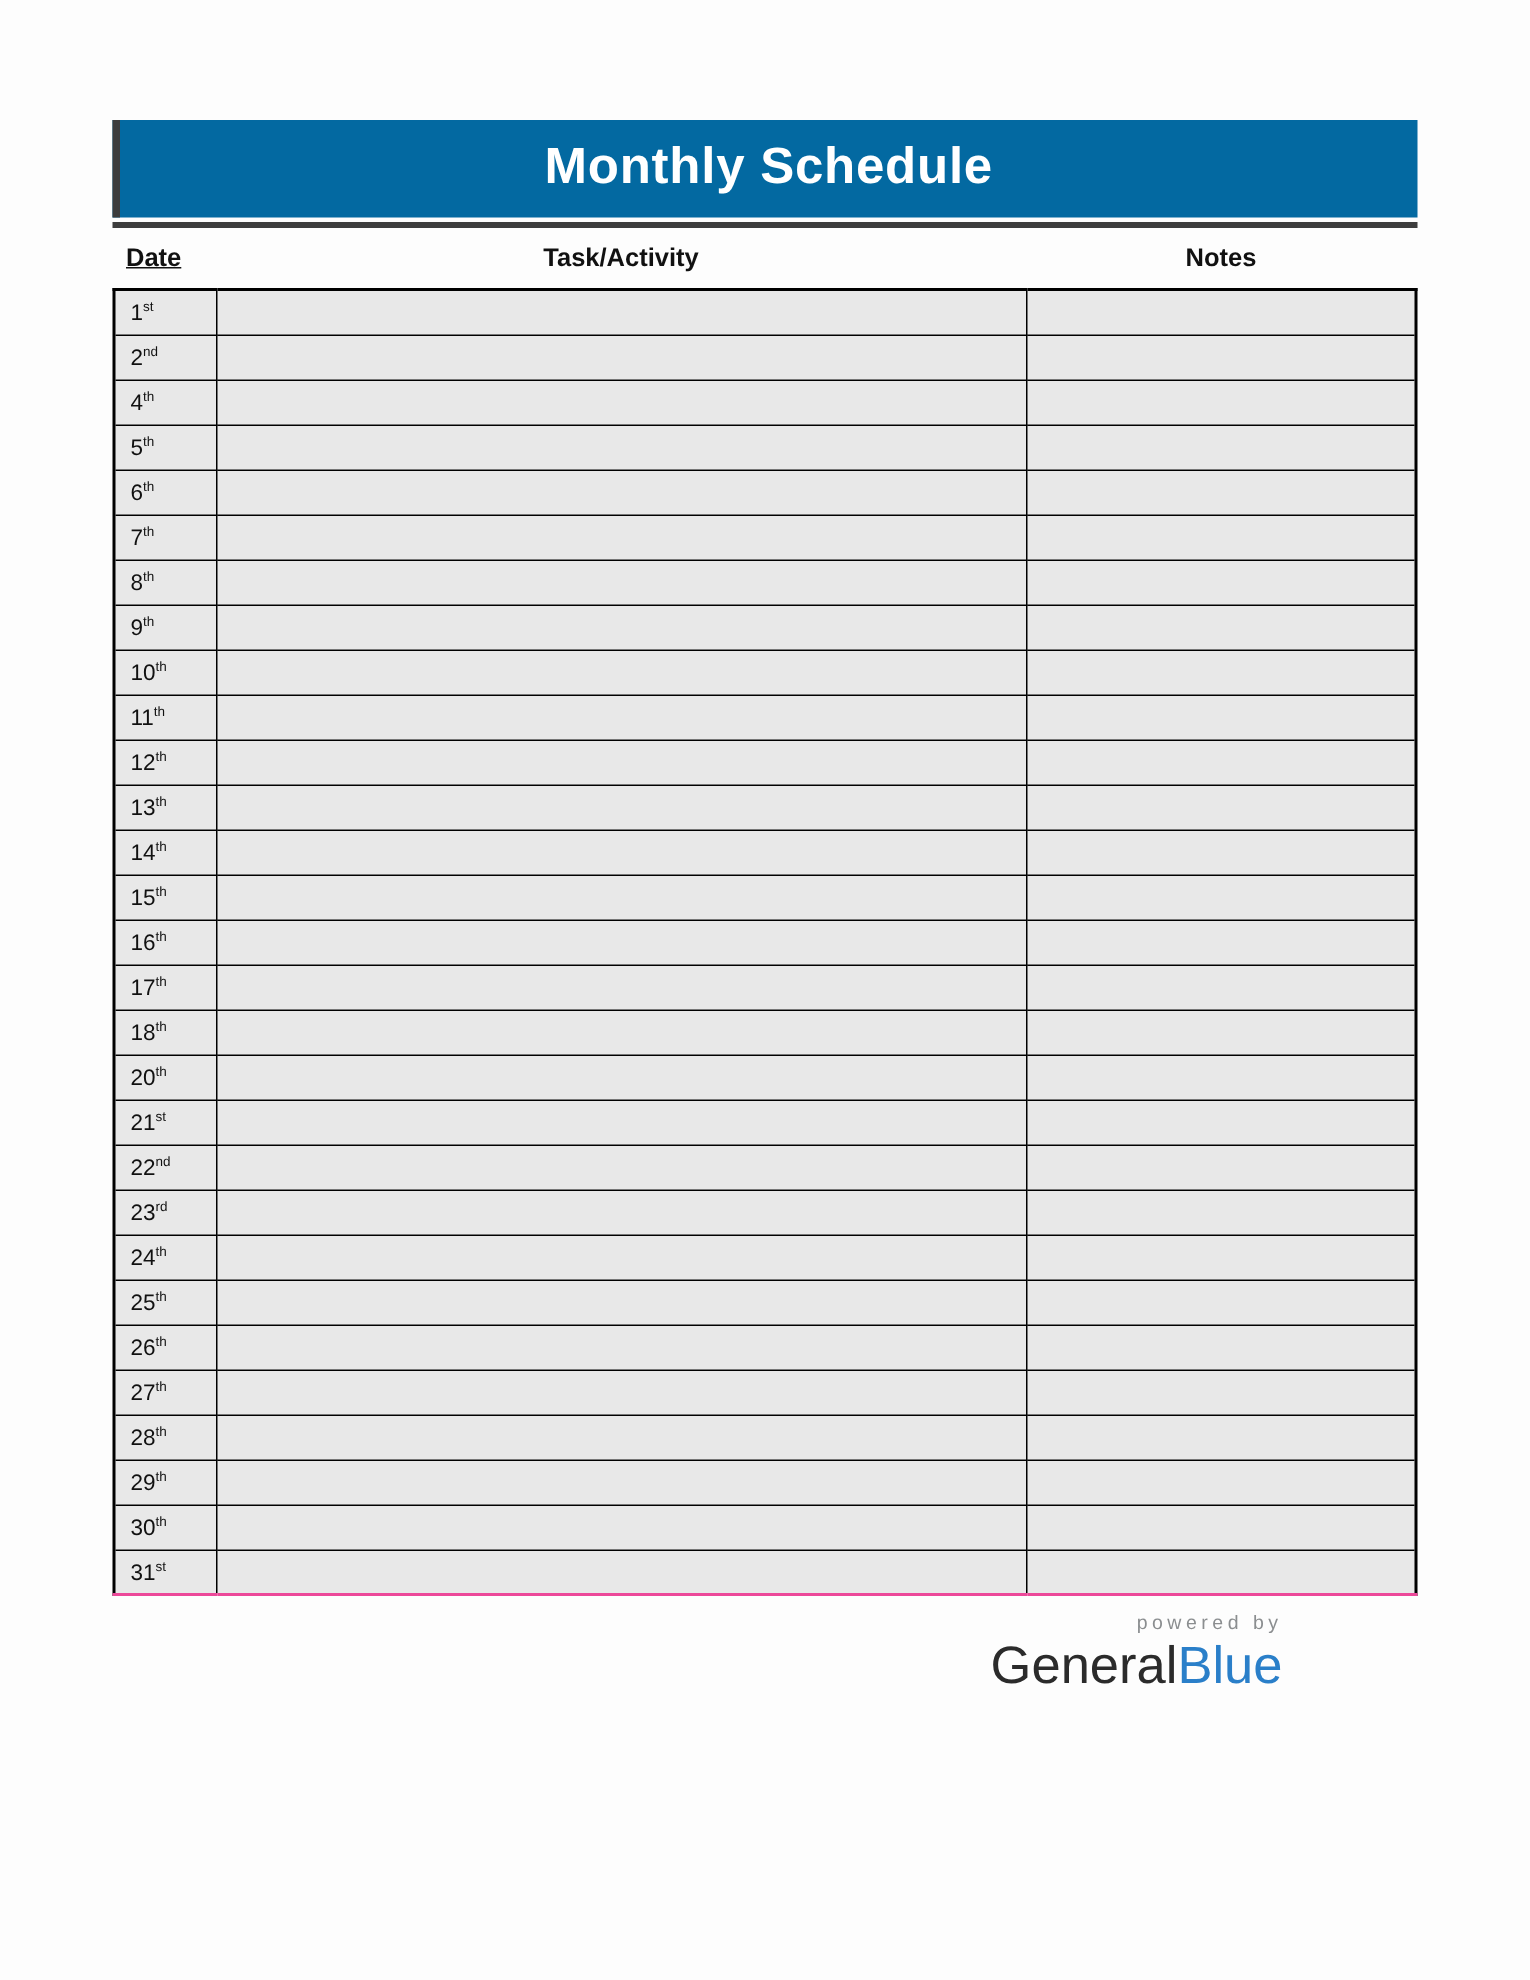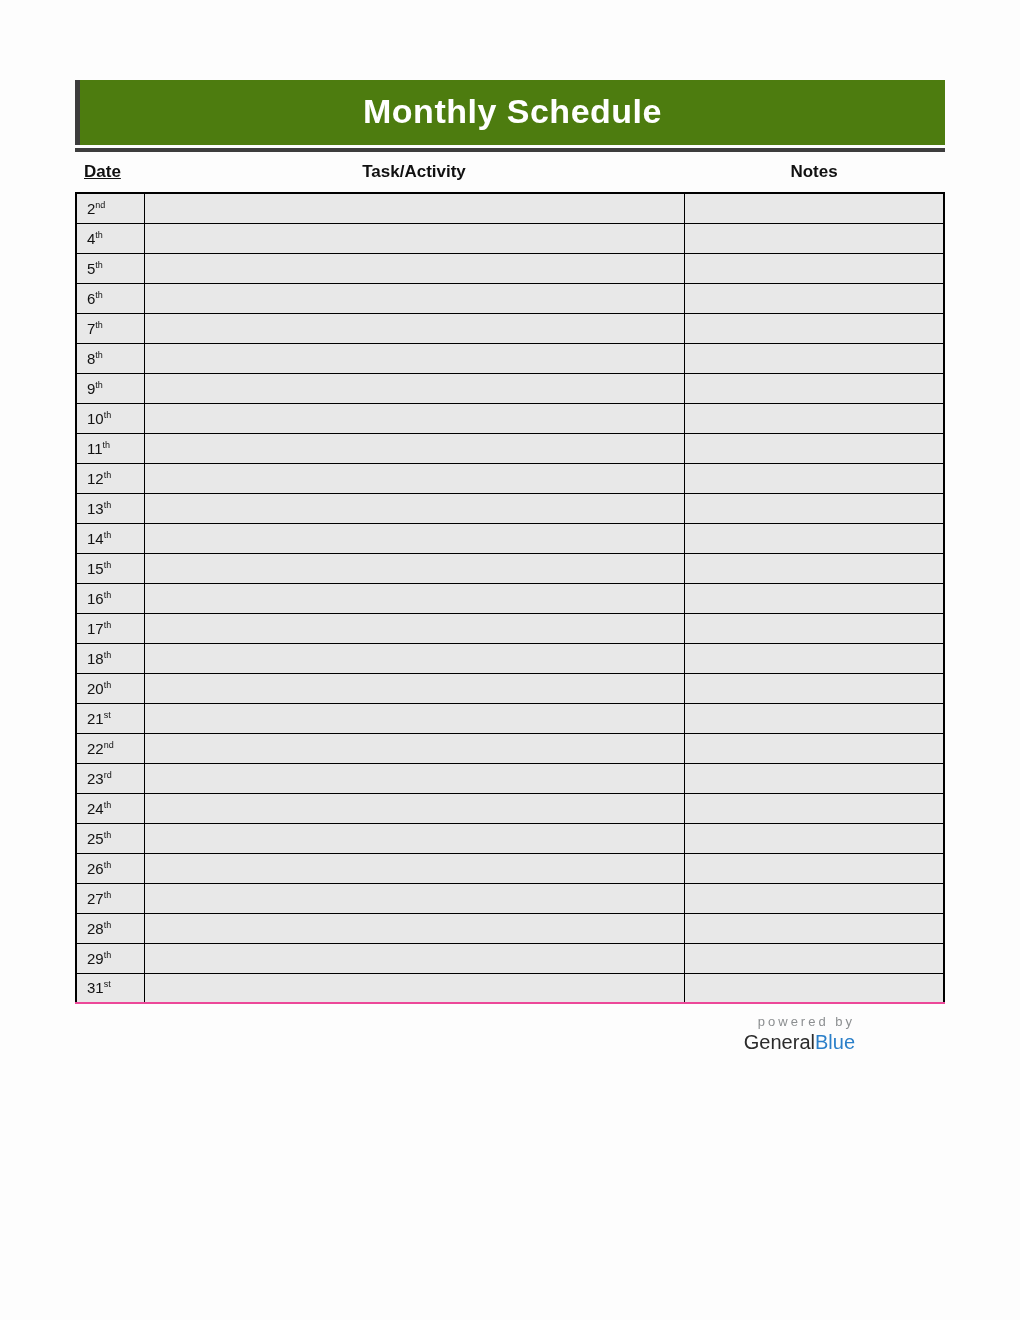--- a/index.html
+++ b/index.html
@@ -4,21 +4,21 @@
 <style>
   * { box-sizing: border-box; margin: 0; padding: 0; }
   body {
     width: 1020px;
     height: 1320px;
     background: #fdfdfd;
     font-family: Arial, Helvetica, sans-serif;
     padding: 80px 75px 40px 75px;
   }
   .title-bar {
-    background: #4d7c0f;
+    background: #0369a1;
     color: #fff;
     text-align: center;
     font-weight: bold;
     font-size: 34px;
     padding: 12px 0 14px 0;
     border-left: 5px solid #3d3d3d;
     letter-spacing: 0.5px;
   }
   .divider {
     height: 4px;
@@ -68,21 +68,21 @@
     margin-top: 10px;
     padding-right: 90px;
   }
   .powered {
     font-size: 13px;
     color: #8b8e90;
     letter-spacing: 3px;
     margin-bottom: 2px;
   }
   .brand {
-    font-size: 20px;
+    font-size: 35px;
     color: #2b2b2b;
     font-weight: 400;
   }
   .brand .blue {
     color: #2a7fc9;
     font-weight: 400;
   }
 </style>
 </head>
 <body>
@@ -92,20 +92,25 @@
 
 <table>
   <thead>
     <tr>
       <th class="date-col">Date</th>
       <th>Task/Activity</th>
       <th>Notes</th>
     </tr>
   </thead>
   <tbody id="tbody">
+  <tr>
+        <td class="date-cell"><span>1</span><sup>st</sup></td>
+        <td class="task-cell"></td>
+        <td class="notes-cell"></td>
+      </tr>
       <tr>
         <td class="date-cell"><span>2</span><sup>nd</sup></td>
         <td class="task-cell"></td>
         <td class="notes-cell"></td>
       </tr>
       <tr>
         <td class="date-cell"><span>4</span><sup>th</sup></td>
         <td class="task-cell"></td>
         <td class="notes-cell"></td>
       </tr>
@@ -219,20 +224,25 @@
         <td class="task-cell"></td>
         <td class="notes-cell"></td>
       </tr>
       <tr>
         <td class="date-cell"><span>28</span><sup>th</sup></td>
         <td class="task-cell"></td>
         <td class="notes-cell"></td>
       </tr>
       <tr>
         <td class="date-cell"><span>29</span><sup>th</sup></td>
+        <td class="task-cell"></td>
+        <td class="notes-cell"></td>
+      </tr>
+      <tr>
+        <td class="date-cell"><span>30</span><sup>th</sup></td>
         <td class="task-cell"></td>
         <td class="notes-cell"></td>
       </tr>
       <tr>
         <td class="date-cell"><span>31</span><sup>st</sup></td>
         <td class="task-cell"></td>
         <td class="notes-cell"></td>
       </tr>
     </tbody>
 </table>

